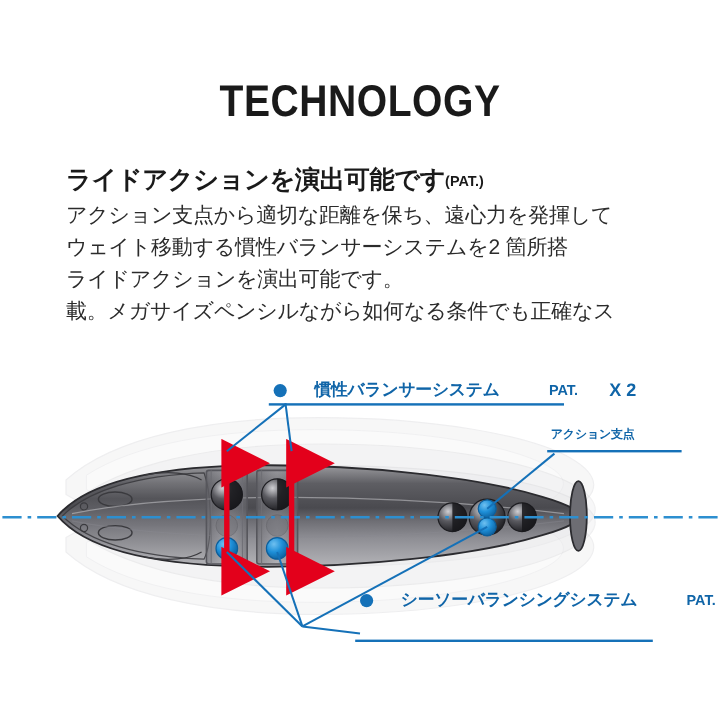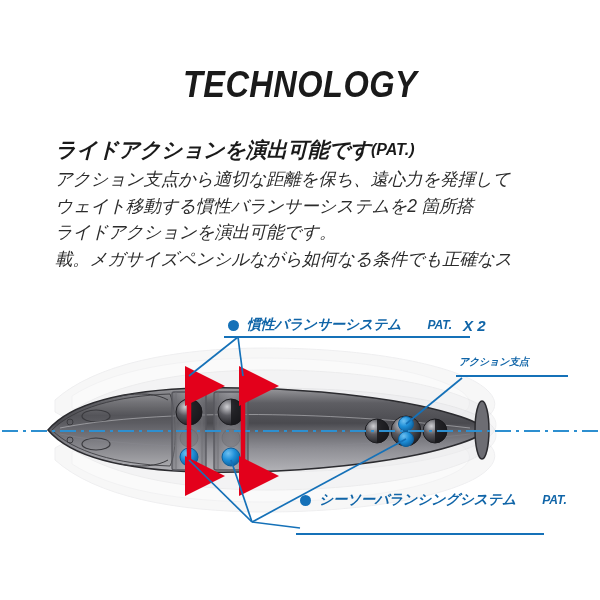--- a/index.html
+++ b/index.html
@@ -3,21 +3,21 @@
 <meta charset="utf-8">
 <style>
   html,body{margin:0;padding:0;}
   body{
     width:600px;height:600px;
     background:#ffffff;
     font-family:"Liberation Sans","DejaVu Sans",sans-serif;
     overflow:hidden;
     position:relative;
   }
-  .page{position:relative;width:600px;height:600px;font-style:italic;}
+  .page{position:relative;width:600px;height:600px;}
 
   
   .title{
     position:absolute;left:0;top:64px;width:600px;
     text-align:center;
     font-size:37px;
     font-weight:bold;
     letter-spacing:0.5px;
     color:#1a1a1a;
     font-family:"Liberation Sans","DejaVu Sans",sans-serif;
@@ -26,21 +26,21 @@
 
   .subhead{
     position:absolute;left:55px;top:136px;
     font-size:21px;
     font-weight:bold;
     color:#1a1a1a;
     letter-spacing:-0.3px;
     white-space:nowrap;
   }
   .subhead .pat{
-    font-size:16px;
+    font-size:12px;
     font-weight:bold;
     letter-spacing:0;
     vertical-align:2px;
   }
 
   .body-copy{
     position:absolute;left:55px;top:166px;width:500px;
     font-size:17.5px;
     line-height:1.52;
     color:#2b2b2b;
@@ -53,21 +53,21 @@
   .diagram svg{display:block;}
 
   
   .label{
     position:absolute;
     color:#1065a8;
     font-weight:bold;
     white-space:nowrap;
     display:flex;
     align-items:center;
-    gap:8px;
+    gap:23px;
   }
   .label .dot{
     width:11px;height:11px;border-radius:50%;
     background:#1571b8;display:inline-block;flex:none;
   }
   .label .main{font-size:14px;letter-spacing:-0.2px;}
   .label .pat{font-size:12px;letter-spacing:0;margin-left:18px;}
   .label .x2{font-size:15px;margin-left:3px;}
 
   .label-inertia{left:228px;top:316px;}

